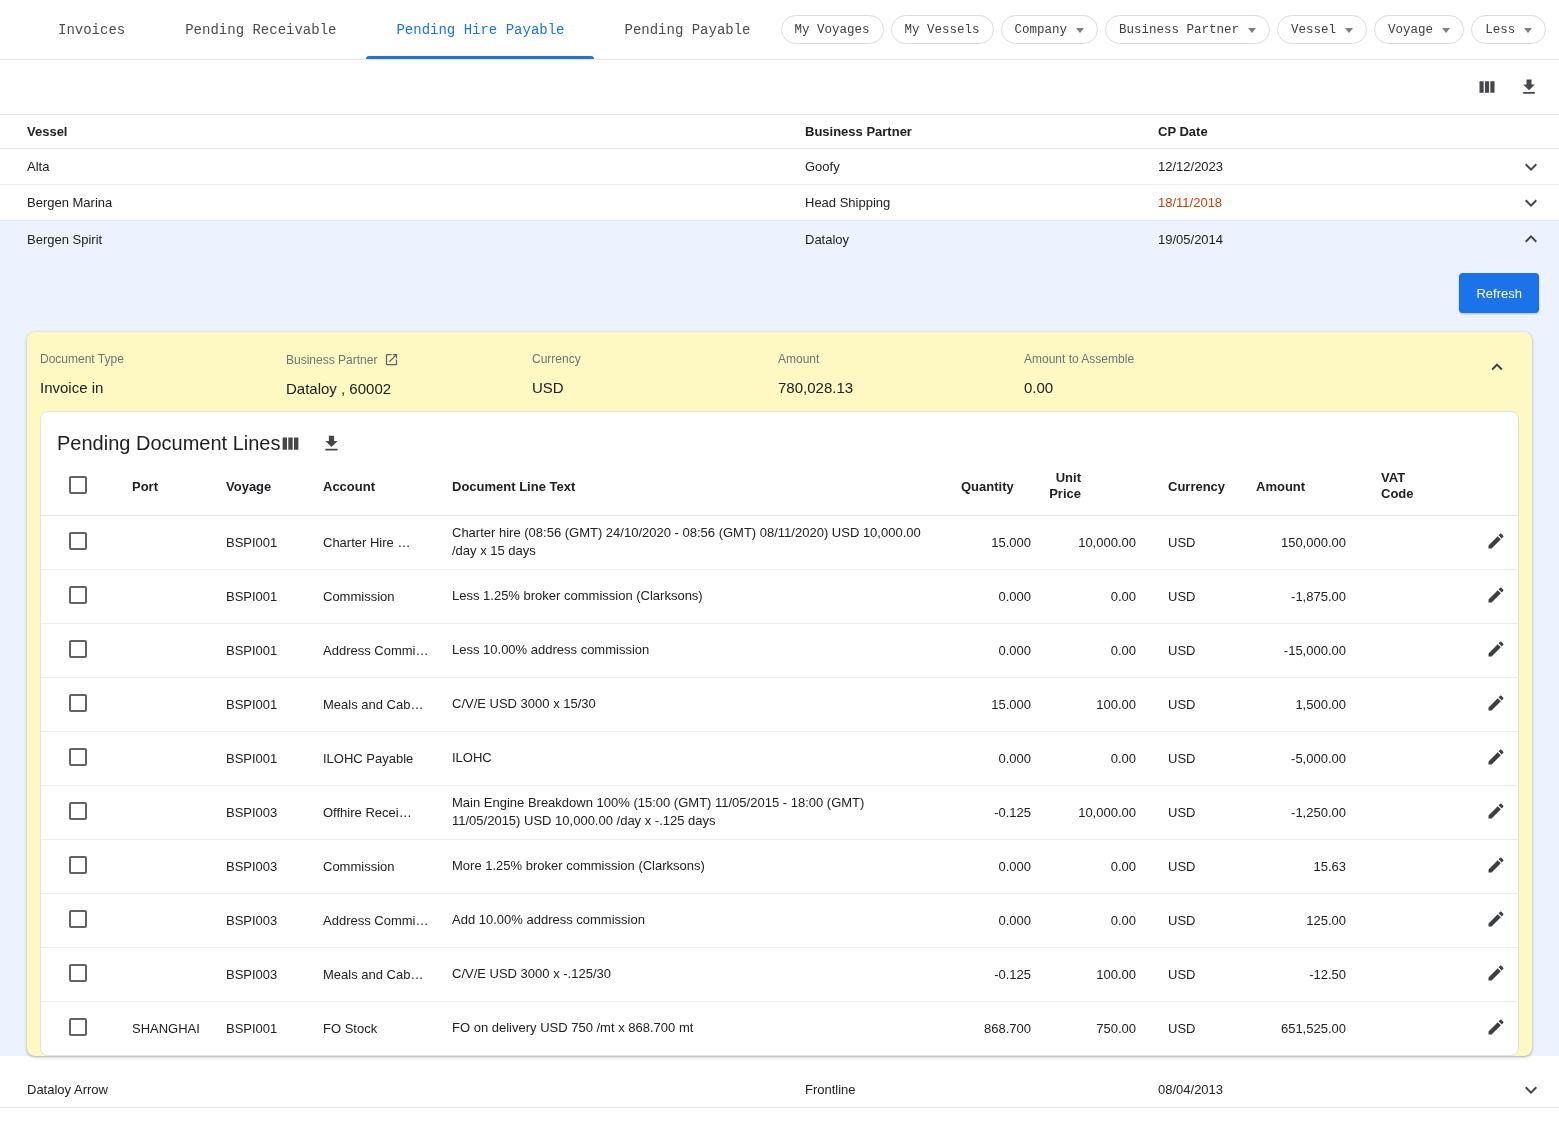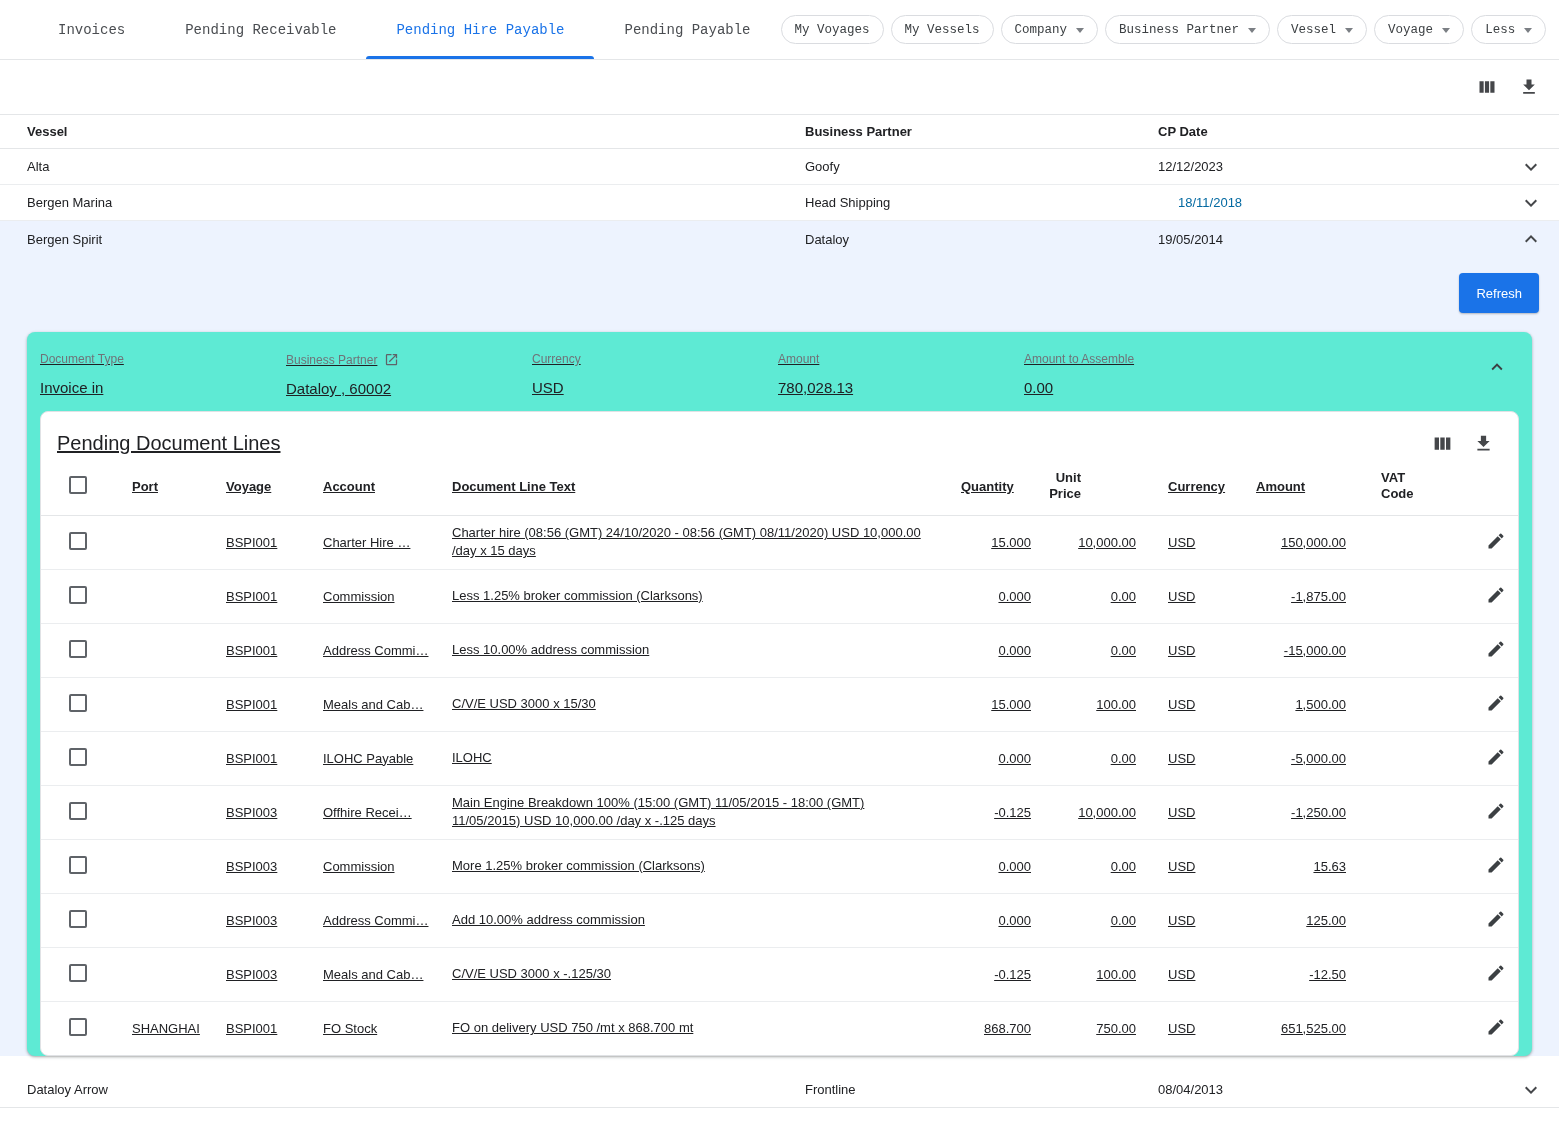--- a/index.html
+++ b/index.html
@@ -27,41 +27,41 @@
   .iconbtn { background:none; border:none; padding:0; cursor:pointer; color:#45474a; display:inline-flex; align-items:center; justify-content:center; }
 
   
   .vhead, .vrow { display:grid; grid-template-columns:805px 353px 1fr 56px; align-items:center; }
   .vhead { height:35px; border-top:1px solid #e4e6e8; border-bottom:1px solid #e4e6e8; font-weight:bold; }
   .vrow { height:36px; border-bottom:1px solid #ebedef; cursor:pointer; background:#fff; }
   .vc1 { padding-left:27px; }
   .vc4 { display:flex; justify-content:flex-end; padding-right:16px; }
   .chev { color:#45474a; }
   .chev.up svg { transform:rotate(180deg); }
-  .date-warn { color:#0369a1;margin-left:20px; }
+  .date-warn { color:#c2410c; }
 
   
   .expanded { background:#edf3fe; }
   .expanded .vrow.selected { background:#edf3fe; border-bottom:none; }
   .refresh-row { display:flex; justify-content:flex-end; padding:16px 20px 0 0; }
   .btn-primary { background:#1a73e8; color:#fff; border:none; border-radius:4px; height:40px; padding:0 17px; font-size:13px; cursor:pointer; box-shadow:0 1px 2px rgba(0,0,0,.25); }
 
-  .doc-card { margin:19px 27px 15px 27px; background:#5eead4; border-radius:8px;
-              box-shadow:0 1px 2px rgba(60,64,67,.3), 0 1px 3px 1px rgba(60,64,67,.12);text-decoration:underline; }
+  .doc-card { margin:19px 27px 15px 27px; background:#fef9c3; border-radius:8px;
+              box-shadow:0 1px 2px rgba(60,64,67,.3), 0 1px 3px 1px rgba(60,64,67,.12); }
   .doc-fields { display:flex; align-items:flex-start; padding:20px 16px 14px 13px; position:relative; }
   .field { width:246px; }
   .field:last-of-type { width:auto; }
   .field-label { font-size:12px; color:#6f7378; display:flex; align-items:center; gap:7px; }
   .field-label .iconbtn { color:#5f6368; }
   .field-value { font-size:15px; color:#202124; margin-top:13px; }
   .collapse-btn { position:absolute; right:24px; top:24px; color:#3c4043; }
 
   
   .lines-card { margin:0 13px 16px 13px; border:1px solid #e0e2e5; border-radius:8px; background:#fff; overflow:hidden; }
-  .lines-head { display:flex; align-items:center; justify-content:space-between; padding:20px 24px 3px 16px; }
+  .lines-head { display:flex; align-items:center; padding:20px 24px 3px 16px; }
   .lines-title { font-size:20px; color:#202124; }
   .lines-icons { display:flex; gap:20px; }
 
   table.lines { width:100%; border-collapse:collapse; table-layout:fixed; font-size:13px; }
   table.lines th { font-weight:bold; text-align:left; height:57px; vertical-align:middle; border-bottom:1px solid #e4e6e8; padding:0; color:#202124; }
   table.lines td { height:54px; vertical-align:middle; border-bottom:1px solid #ebedef; padding:8px 0; }
   table.lines tr:last-child td { border-bottom:none; }
   .num { text-align:right; padding-right:8px !important; }
   .c-text { padding-right:30px !important; line-height:18px; }
   .c-cur { padding-left:24px !important; }

